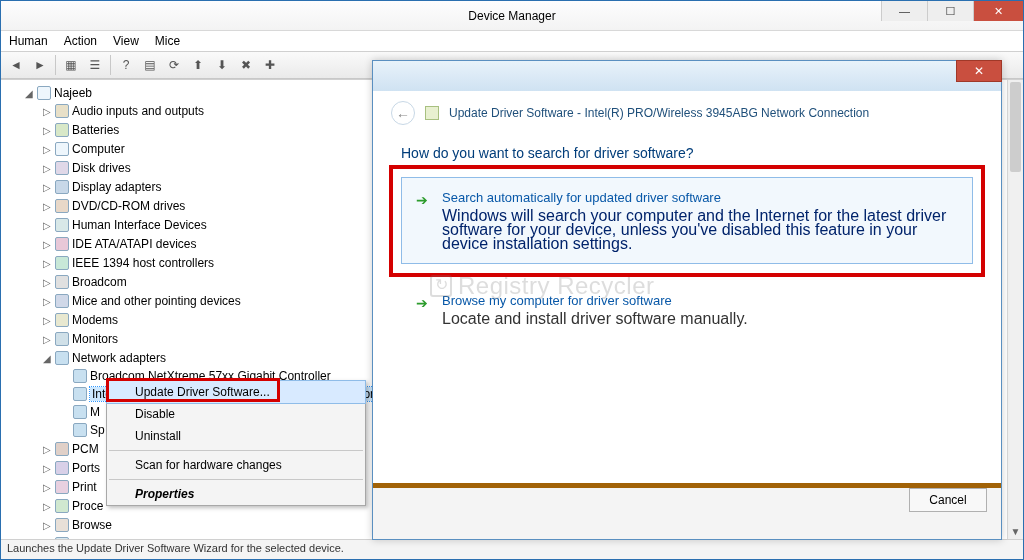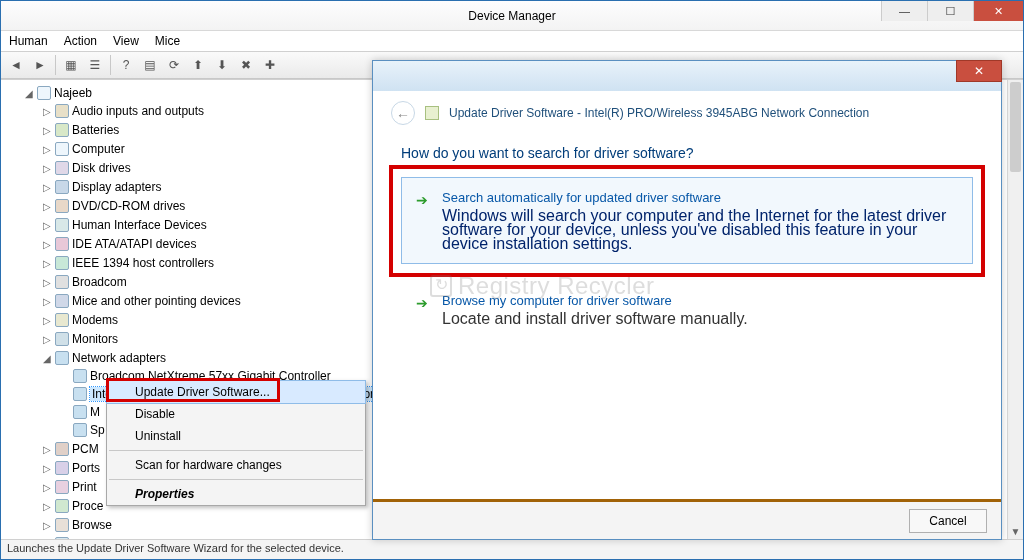--- a/index.html
+++ b/index.html
@@ -51,21 +51,21 @@
 .opt-wrap { position: relative; }
 .opt { border: 1px solid #c8d8e6; padding: 12px 16px 12px 40px; margin-bottom: 16px; position: relative; cursor: default; }
 .opt.hover { background: #f2f8fd; border-color: #8fbce8; }
 .opt .arrow { position: absolute; left: 14px; top: 14px; color: #2d9c2d; font-size: 14px; }
 .opt h4 { color: #0858a8; font-size: 13px; font-weight: normal; margin-bottom: 4px; }
 .opt p { color: #00236b; font-size: 16px; line-height: 14px; }
 .opt.plain { border-color: transparent; }
 .opt.plain h4 { color: #0858a8; }
 .opt.plain p { color: #333; }
 .opt-hl { position: absolute; left: -12px; top: -12px; right: -12px; height: 112px; border: 4px solid #d40000; pointer-events: none; }
-.dlg-foot { height: 40px; border-top: 3px solid #a16207; display: flex; align-items: center; justify-content: flex-end; padding: 0 14px; background: #f4f4f4; }
+.dlg-foot { height: 56px; border-top: 5px solid #a16207; display: flex; align-items: flex-start; justify-content: flex-end; padding: 0 14px; background: #f4f4f4; }
 .btn { min-width: 78px; height: 24px; font-size: 12px; background: #f8f8f8; border: 1px solid #b0b0b0; padding: 0 12px; }
 
 .watermark { position: absolute; left: 430px; top: 272px; font-size: 24px; color: rgba(120,120,120,.25); font-weight: 300; z-index: 50; pointer-events: none; letter-spacing: .5px; }
 .watermark .wico { display:inline-block; width:22px; height:22px; border:2px solid rgba(120,120,120,.25); border-radius:3px; vertical-align:-3px; margin-right:6px; position:relative; }
 .watermark .wico::after { content:"↻"; position:absolute; left:3px; top:-2px; font-size:16px; }
 
 .vscroll { position: absolute; right: 0; top: 0; bottom: 0; width: 16px; background: #f0f0f0; border-left: 1px solid #d8d8d8; z-index: 5; }
 .vscroll .thumb { position: absolute; left: 2px; right: 2px; top: 2px; height: 90px; background: #cdcdcd; border-radius: 2px; }
 .vscroll .arr { position: absolute; left: 0; right: 0; height: 16px; display:flex; align-items:center; justify-content:center; color:#666; font-size:10px;}
 .vscroll .arr.up { top:0;} .vscroll .arr.dn{ bottom:0;}

